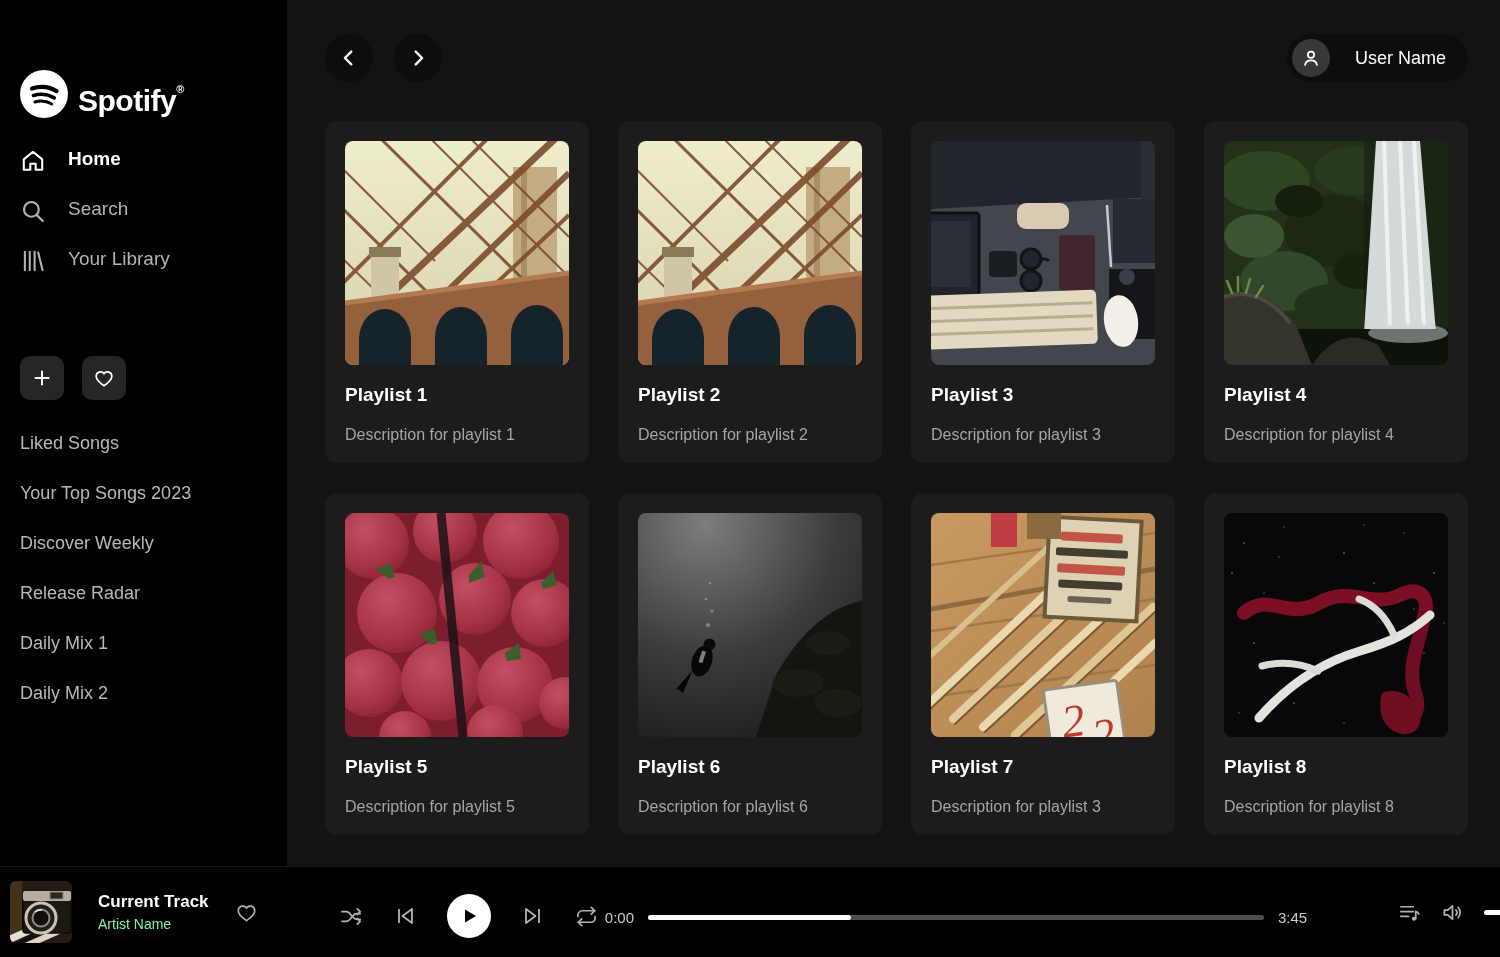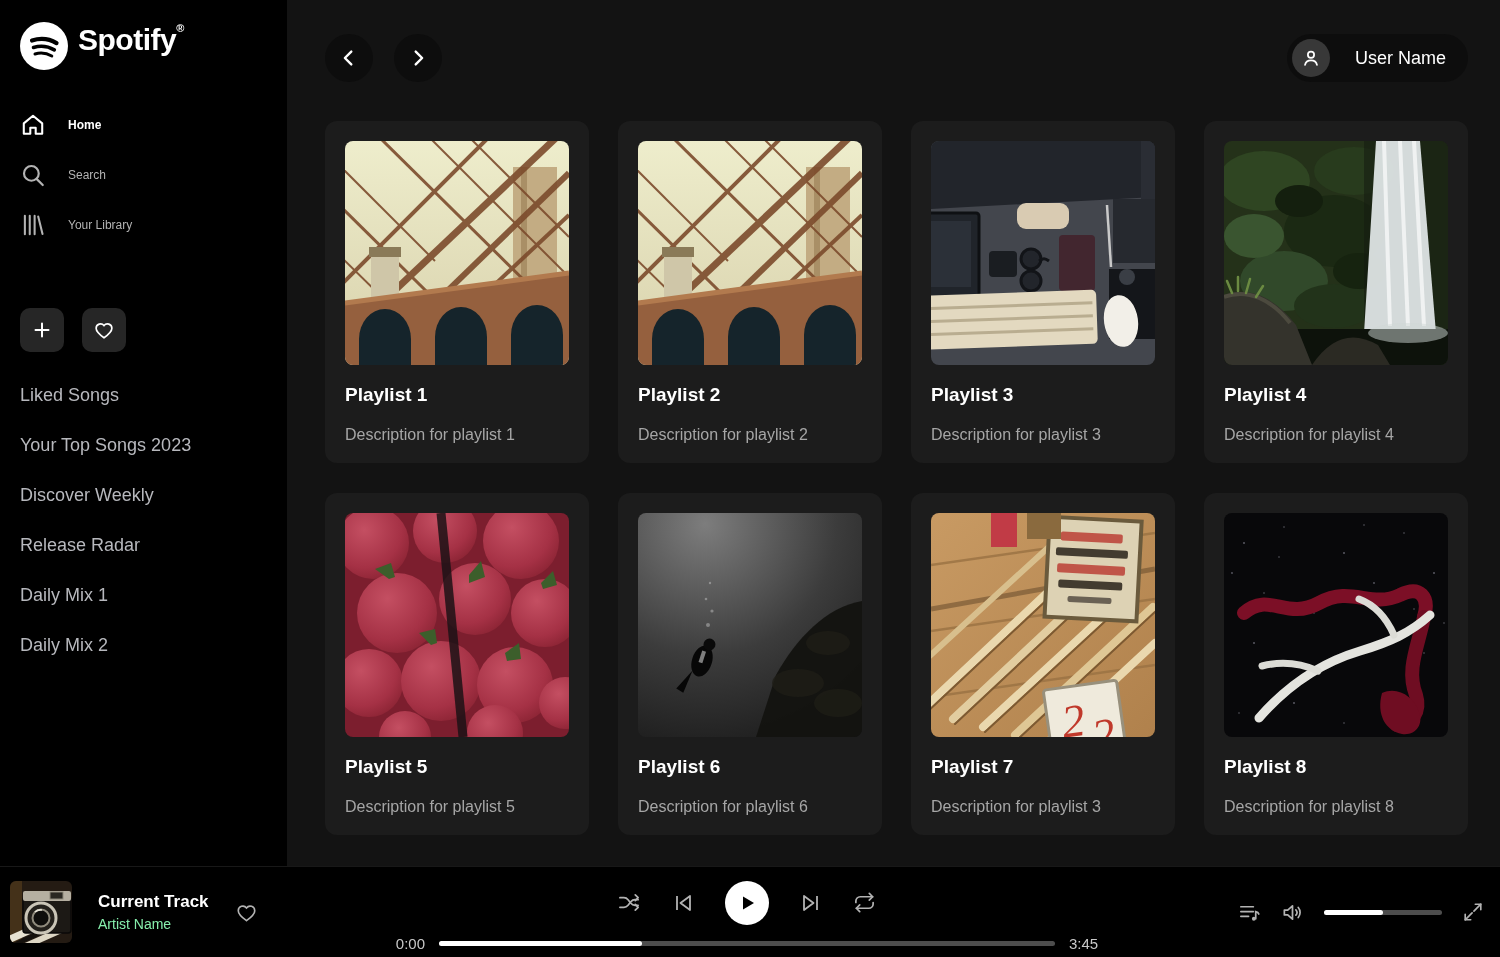--- a/index.html
+++ b/index.html
@@ -1,25 +1,25 @@
 <!DOCTYPE html>
 <html><head>
 <meta charset="utf-8">
 <style>
   * { margin:0; padding:0; box-sizing:border-box; }
   html,body { width:1500px; height:957px; background:#000; font-family:"Liberation Sans",sans-serif; color:#fff; overflow:hidden; }
   .app { display:flex; height:866px; }
 
   
   .sidebar { width:287px; flex-shrink:0; background:#000; padding:22px 18px 0 20px; }
-  .logo-row { display:flex; align-items:flex-start; gap:10px; }
+  .logo-row { display:flex; align-items:flex-end; gap:10px;margin-top:48px; }
   .logo-text { font-size:30px; font-weight:bold; letter-spacing:-0.5px; }
   .logo-text sup { font-size:11px; vertical-align:18px; }
   .nav { margin-top:30px; }
-  .nav-item { display:flex; align-items:center; gap:22px; height:50px; font-size:12px; color:#b3b3b3; cursor:pointer; }
+  .nav-item { display:flex; gap:22px; height:50px; font-size:19px; color:#b3b3b3; cursor:pointer; }
   .nav-item.active { color:#fff; font-weight:bold; }
   .nav-item svg { flex-shrink:0; }
   .side-actions { margin-top:58px; display:flex; gap:18px; }
   .side-btn { width:44px; height:44px; border-radius:10px; background:#262626; display:flex; align-items:center; justify-content:center; cursor:pointer; }
   .side-playlists { margin-top:18px; }
   .side-playlist { height:50px; display:flex; align-items:center; font-size:18px; color:#b7b8bd; cursor:pointer; }
 
   
   .main { flex:1; background:#131313; padding:0 32px 0 38px; overflow:hidden; }
   .topbar { padding-top:34px; height:82px; display:flex; align-items:center; }
@@ -38,21 +38,21 @@
 
   
   .player { height:91px; background:#000; border-top:1px solid #181818; display:flex; align-items:center; padding:0 16px 0 10px; }
   .player-left { width:330px; flex-shrink:0; display:flex; align-items:center; }
   .album-art { width:62px; height:62px; border-radius:6px; overflow:hidden; flex-shrink:0; }
   .track-info { margin-left:26px; }
   .track-title { font-size:17px; font-weight:bold; }
   .track-artist { font-size:14px; color:#86efac; margin-top:4px; }
   .track-like { margin-left:26px; cursor:pointer; display:flex; }
 
-  .player-center { flex:1; display:flex; flex-direction:column; align-items:center; }
+  .player-center { flex:1; display:flex; flex-direction:row; align-items:center; }
   .controls { display:flex; align-items:center; gap:30px; margin-top:8px; }
   .ctl { cursor:pointer; display:flex; color:#b3b3b3; }
   .play-btn { width:44px; height:44px; border-radius:50%; background:#fff; display:flex; align-items:center; justify-content:center; cursor:pointer; }
   .progress-row { display:flex; align-items:center; gap:14px; margin-top:10px; width:716px; }
   .ptime { font-size:15px; color:#c8c8c8; min-width:36px; }
   .ptime.right { text-align:left; }
   .progress-track { flex:1; height:5px; background:#4d4d4d; border-radius:3px; cursor:pointer; }
   .progress-fill { height:100%; background:#fff; border-radius:3px; }
 
   .player-right { width:330px; flex-shrink:0; display:flex; align-items:center; justify-content:flex-end; gap:20px; }

